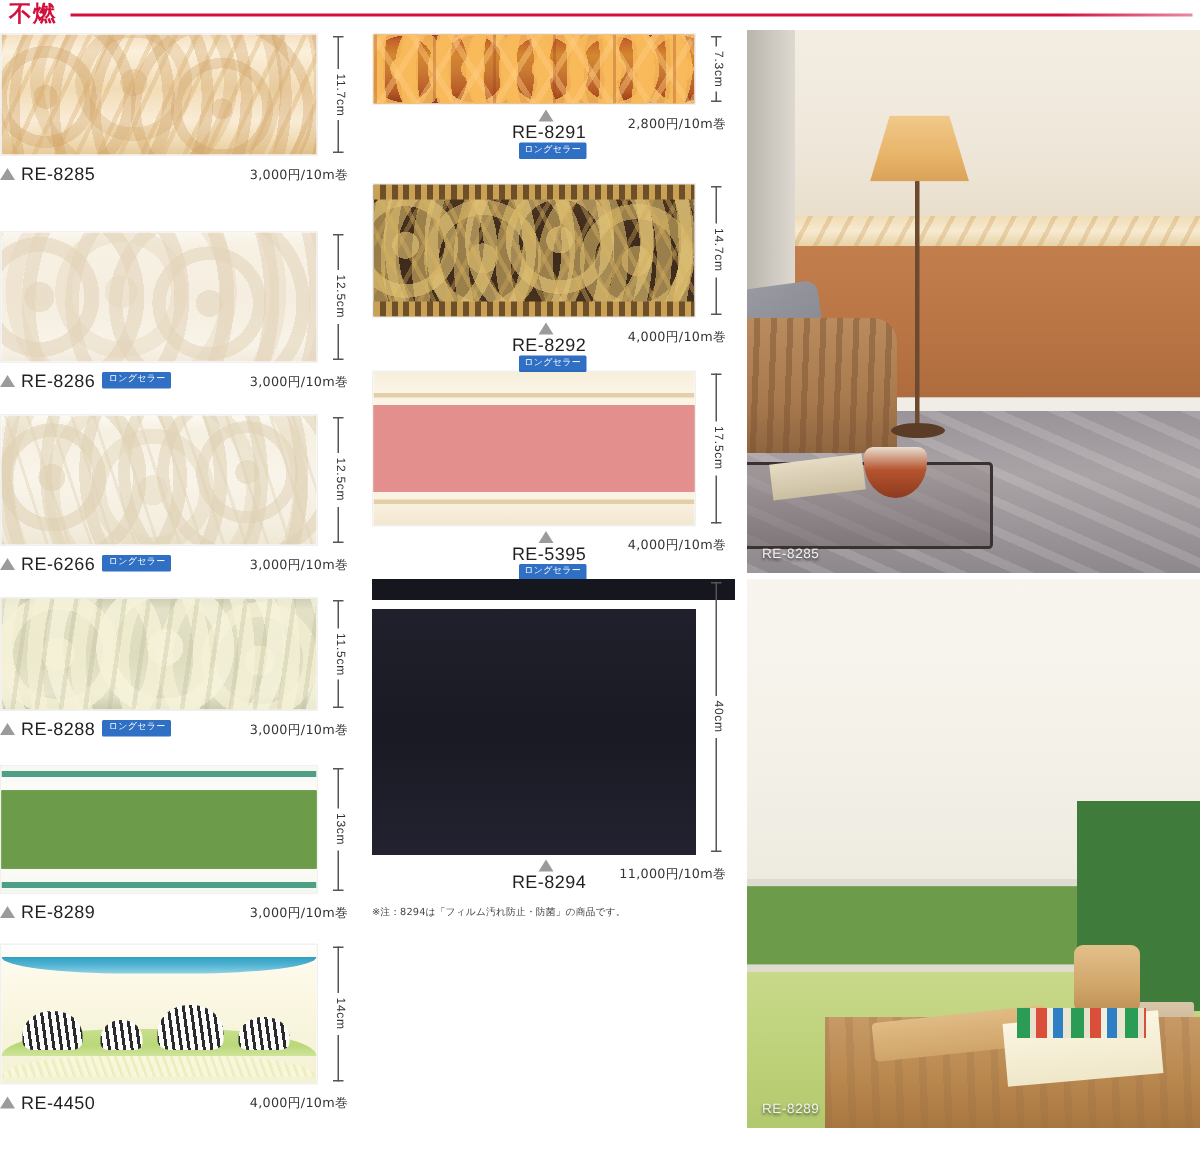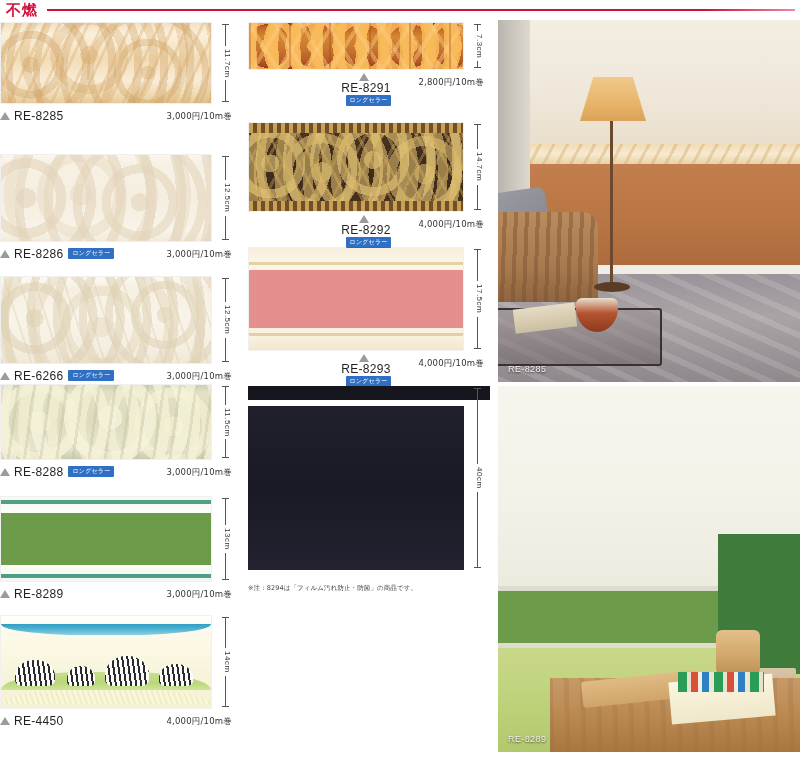--- a/index.html
+++ b/index.html
@@ -367,21 +367,21 @@
         </div>
       </div>
       <div class="caption">
         <span class="tri-icon"></span>
         <span class="code">RE-6266</span>
         <span class="badge">ロングセラー</span>
         <span class="price">3,000円/10m巻</span>
       </div>
     </div>
 
-    <div class="item" style="margin-top:0;">
+    <div class="item" style="margin-top:14px;">
       <div class="swatch-wrap">
         <div class="swatch">
           <div class="sw8288"></div>
         </div>
         <div class="dim">
           <div class="dim-line"></div>
           <div class="dim-label">11.5cm</div>
         </div>
       </div>
       <div class="caption">
@@ -490,36 +490,41 @@
               <div class="rose-band"></div>
             </div>
         </div>
         <div class="dim">
           <div class="dim-line"></div>
           <div class="dim-label">17.5cm</div>
         </div>
       </div>
       <div class="caption">
         <span class="tri-icon"></span>
-        <span class="code">RE-8293</span>
+        <span class="code">RE-5395</span>
         <span class="badge">ロングセラー</span>
         <span class="price">4,000円/10m巻</span>
       </div>
     </div>
 
     <div class="item" style="margin-top:15px;">
       <div class="swatch-wrap">
         <div class="sw8294-strip"></div>
         <div class="swatch" style="margin-top:6px;border:none;">
           <div class="sw8294-main"></div>
         </div>
         <div class="dim" style="top:0;bottom:0;">
           <div class="dim-line"></div>
           <div class="dim-label">40cm</div>
         </div>
+      </div>
+      <div class="caption">
+        <span class="tri-icon"></span>
+        <span class="code">RE-8294</span>
+        <span class="price">11,000円/10m巻</span>
       </div>
       <div class="note">※注：8294は「フィルム汚れ防止・防菌」の商品です。</div>
     </div>
   </div>
 
   <div class="col-right">
 
     <div class="photo ph1">
       <div class="p1-wall-up"></div>
       <div class="p1-border"></div>

